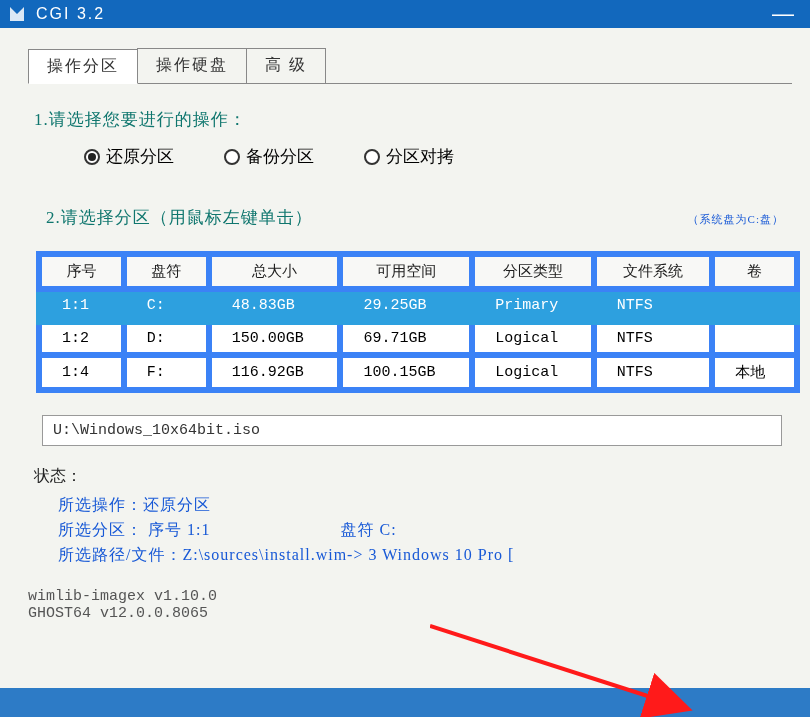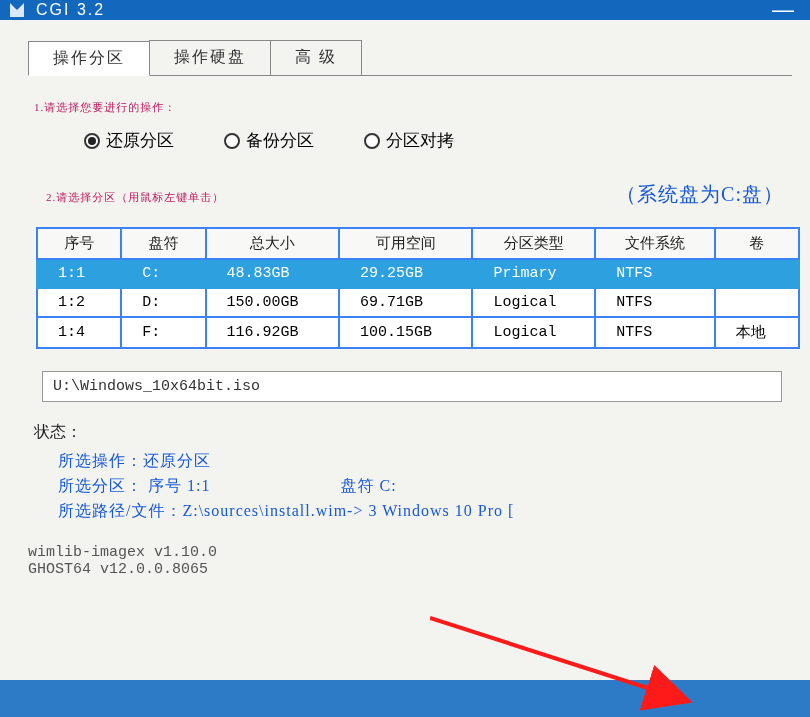--- a/index.html
+++ b/index.html
@@ -10,21 +10,21 @@
     height: 717px;
     font-family: "SimSun", "宋体", serif;
     font-size: 15px;
     background: #2d7bc6;
     overflow: hidden;
     position: relative;
   }
   .titlebar {
     background: #1268bd;
     color: #fff;
-    height: 20px;
+    height: 28px;
     display: flex;
     align-items: center;
     padding: 0 8px;
     font-family: sans-serif;
   }
   .titlebar .icon {
     width: 18px; height: 18px;
     margin-right: 10px;
     display: inline-block;
   }
@@ -36,67 +36,67 @@
     padding: 20px 18px 10px 28px;
     min-height: 660px;
     position: relative;
   }
   .tabs {
     display: flex;
     border-bottom: 1px solid #888;
     margin-bottom: 24px;
   }
   .tab {
-    padding: 6px 24px;
+    padding: 6px 18px;
     border: 1px solid #888;
     border-bottom: none;
     background: #f3f4f0;
     margin-right: -1px;
     font-size: 16px;
     color: #333;
     letter-spacing: 2px;
   }
   .tab.active {
     background: #fff;
     position: relative;
     top: 1px;
     border-bottom: 1px solid #fff;
   }
   .section-label {
-    font-size: 11px;
-    color: #be185d;
+    font-size: 17px;
+    color: #0f766e;
     margin: 8px 0 14px 6px;
     letter-spacing: 1px;
   }
   .radio-row {
     display: flex;
     gap: 50px;
     margin: 0 0 26px 56px;
     font-size: 17px;
   }
   .radio-opt { display: flex; align-items: center; gap: 6px; }
   .radio {
     width: 16px; height: 16px; border: 2px solid #333; border-radius: 50%;
     display: inline-flex; align-items: center; justify-content: center;
     background: #fff;
   }
   .radio.checked::after {
     content: ""; width: 8px; height: 8px; background: #222; border-radius: 50%;
   }
   .row2 { display: flex; align-items: baseline; justify-content: space-between; margin: 0 8px 10px 6px;}
-  .sys-link { color: #1859d6; font-size: 20px; letter-spacing: 1px; }
+  .sys-link { color: #1859d6; font-size: 11px; letter-spacing: 1px; }
   table.part {
     width: 100%;
     border-collapse: collapse;
     margin: 0 0 22px 8px;
     font-family: "Consolas", "Courier New", monospace;
     font-size: 15px;
   }
   table.part th, table.part td {
-    border: 2px solid #3b82f6;
+    border: 6px solid #3b82f6;
     padding: 5px 20px;
     white-space: nowrap;
     background: #fff;
   }
   table.part th {
     background: #f8f8f6;
     font-weight: normal;
     color: #1c1c1c;
     font-family: "SimSun","宋体",serif;
   }

